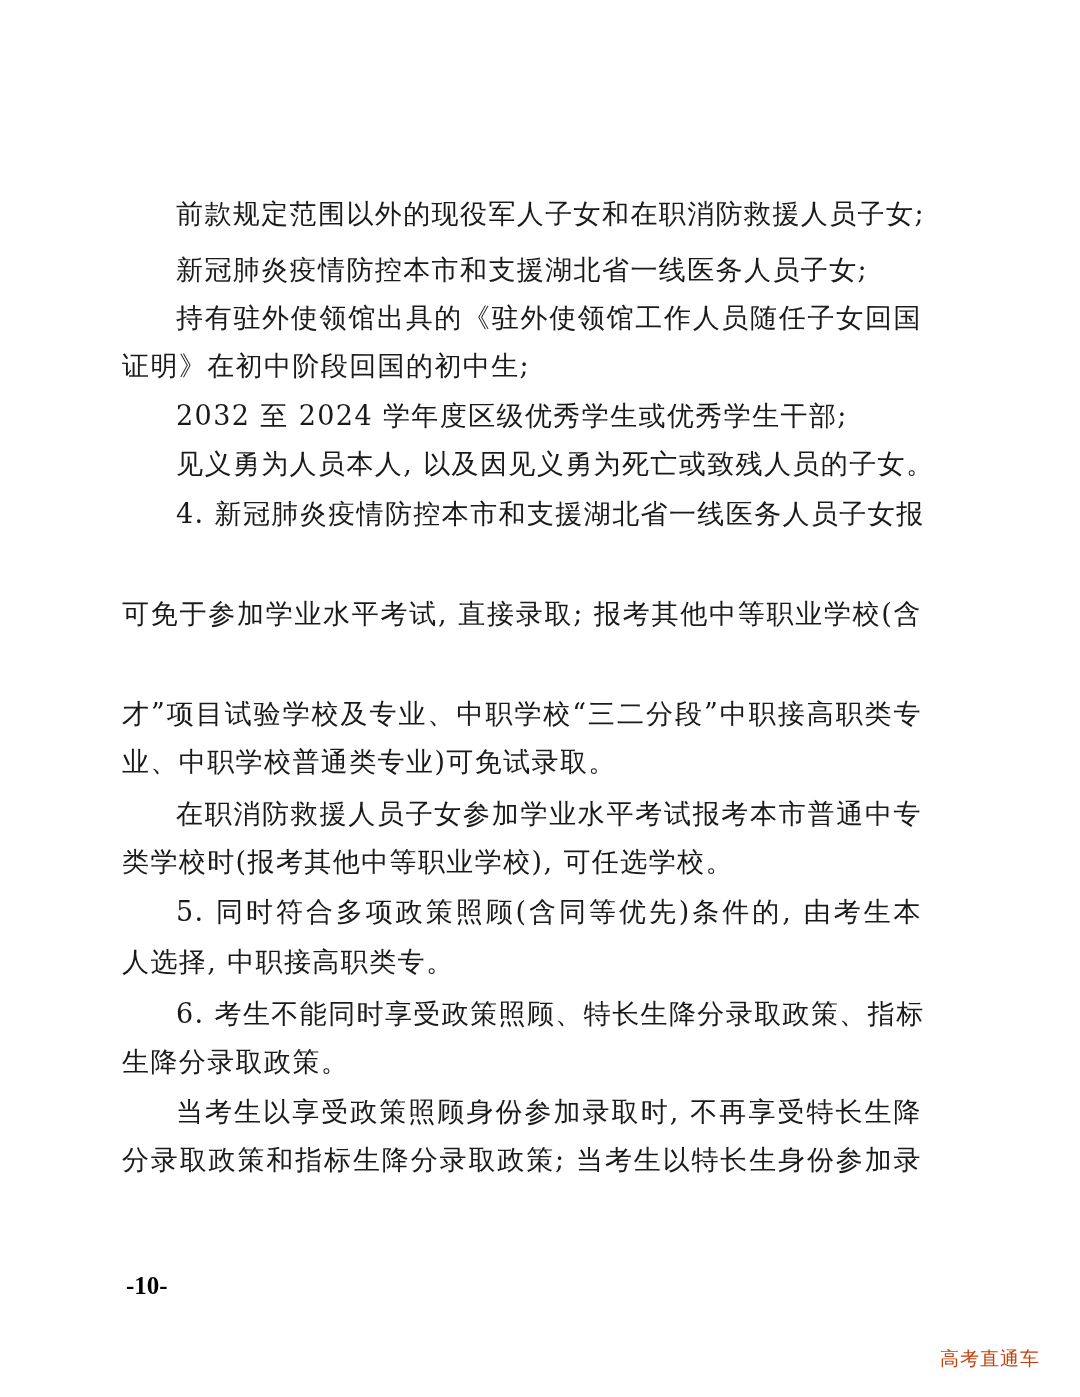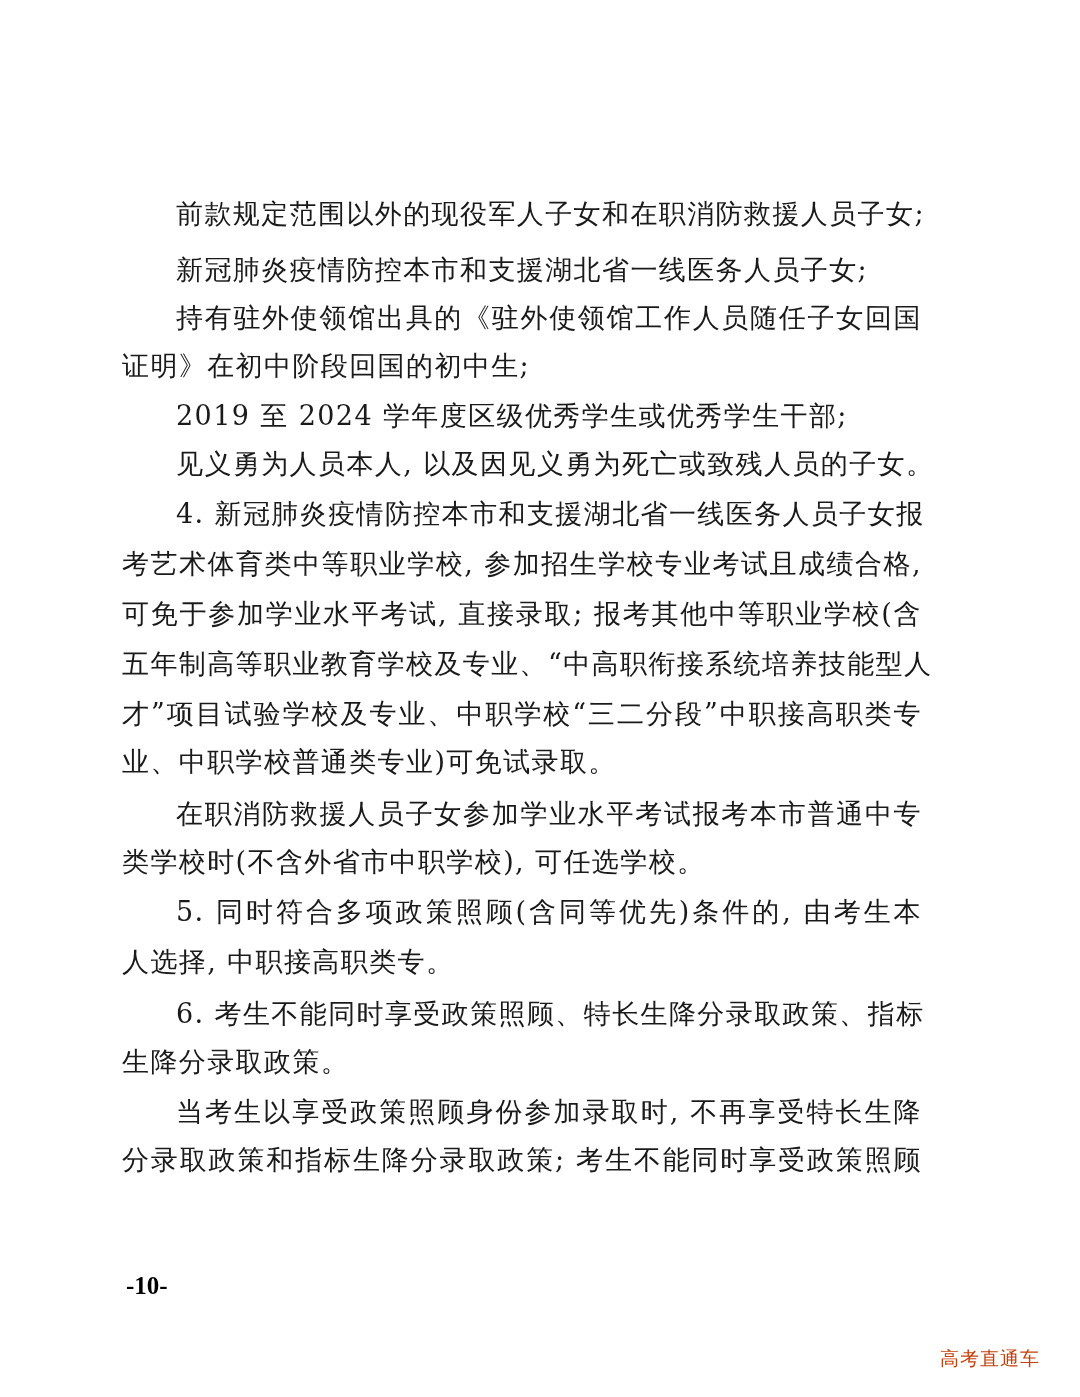--- a/index.html
+++ b/index.html
@@ -33,32 +33,30 @@
   }
 </style>
 </head>
 <body>
 
 <div class="page">
   <div class="line indent last" style="top:196px">前款规定范围以外的现役军人子女和在职消防救援人员子女;</div>
   <div class="line indent last" style="top:252px">新冠肺炎疫情防控本市和支援湖北省一线医务人员子女;</div>
   <div class="line indent" style="top:300px">持有驻外使领馆出具的《驻外使领馆工作人员随任子女回国</div>
   <div class="line last" style="top:348px">证明》在初中阶段回国的初中生;</div>
-  <div class="line indent last" style="top:398px">2019 至 2024 学年度区级优秀学生或优秀学生干部;</div>
+  <div class="line indent last" style="top:398px">2032 至 2024 学年度区级优秀学生或优秀学生干部;</div>
   <div class="line indent last" style="top:446px">见义勇为人员本人, 以及因见义勇为死亡或致残人员的子女。</div>
   <div class="line indent" style="top:496px">4. 新冠肺炎疫情防控本市和支援湖北省一线医务人员子女报</div>
-  <div class="line" style="top:546px">考艺术体育类中等职业学校, 参加招生学校专业考试且成绩合格,</div>
   <div class="line" style="top:596px">可免于参加学业水平考试, 直接录取; 报考其他中等职业学校(含</div>
-  <div class="line" style="top:646px">五年制高等职业教育学校及专业、“中高职衔接系统培养技能型人</div>
   <div class="line" style="top:696px">才”项目试验学校及专业、中职学校“三二分段”中职接高职类专</div>
   <div class="line last" style="top:744px">业、中职学校普通类专业)可免试录取。</div>
   <div class="line indent" style="top:796px">在职消防救援人员子女参加学业水平考试报考本市普通中专</div>
-  <div class="line last" style="top:844px">类学校时(不含外省市中职学校), 可任选学校。</div>
+  <div class="line last" style="top:844px">类学校时(报考其他中等职业学校), 可任选学校。</div>
   <div class="line indent" style="top:894px">5. 同时符合多项政策照顾(含同等优先)条件的, 由考生本</div>
   <div class="line last" style="top:944px">人选择, 中职接高职类专。</div>
   <div class="line indent" style="top:996px">6. 考生不能同时享受政策照顾、特长生降分录取政策、指标</div>
   <div class="line last" style="top:1044px">生降分录取政策。</div>
   <div class="line indent" style="top:1094px">当考生以享受政策照顾身份参加录取时, 不再享受特长生降</div>
-  <div class="line" style="top:1142px">分录取政策和指标生降分录取政策; 考生不能同时享受政策照顾</div>
+  <div class="line" style="top:1142px">分录取政策和指标生降分录取政策; 当考生以特长生身份参加录</div>
 
   <div class="page-number">-10-</div>
   <div class="watermark">高考直通车</div>
 </div>
 
 </body></html>

